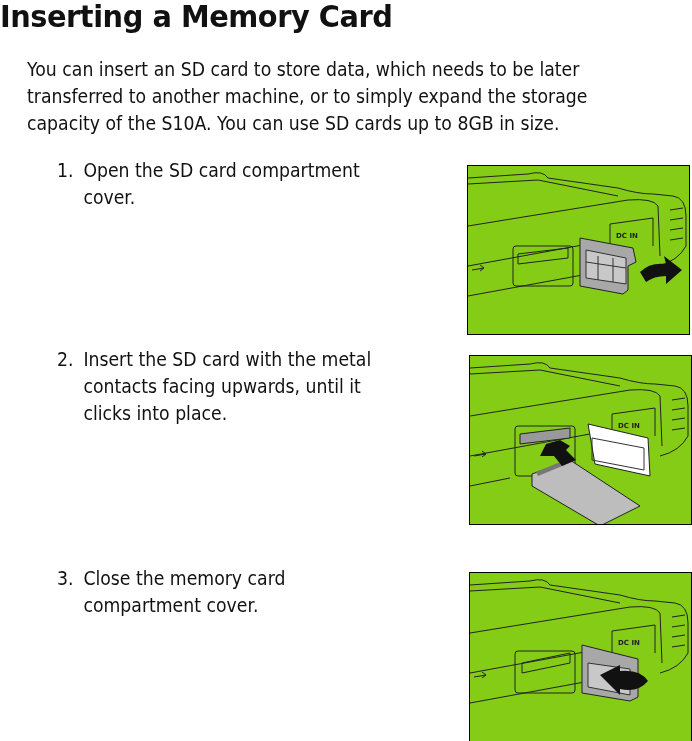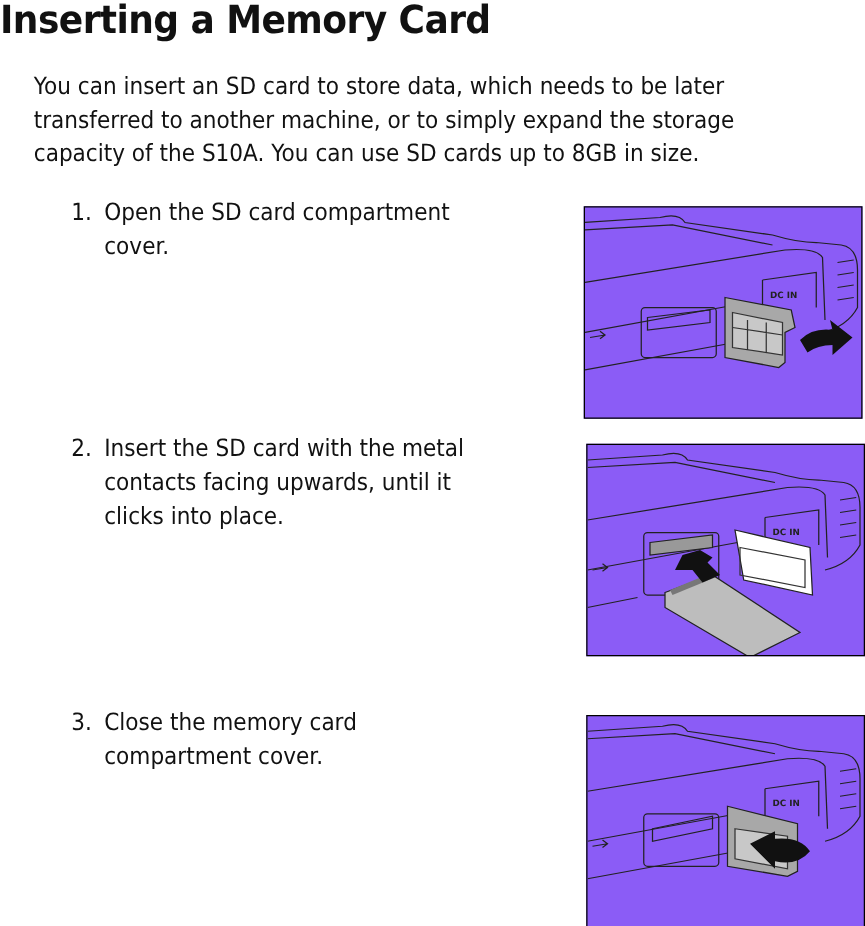--- a/index.html
+++ b/index.html
@@ -7,21 +7,21 @@
          font-family:"DejaVu Sans", sans-serif; color:#111; }
   .title { position:absolute; left:0; top:-2px; font-size:31px; font-weight:bold;
            letter-spacing:-0.5px; white-space:nowrap; transform:scaleX(0.93); transform-origin:left top; }
   .intro { position:absolute; left:27px; top:56px; width:665px; font-size:19px; line-height:27px;
            transform:scaleX(0.91); transform-origin:left top; white-space:nowrap; }
   .intro div { white-space:nowrap; }
   .step { position:absolute; left:57px; font-size:19px; line-height:27px;
           transform:scaleX(0.91); transform-origin:left top; }
   .step .num { position:absolute; left:0; top:0; }
   .step .txt { position:absolute; left:29px; top:0; white-space:nowrap; }
-  .figure { position:absolute; border:1.5px solid #000; background:#8b5cf6; box-sizing:border-box; overflow:hidden; }
+  .figure { position:absolute; border:1.5px solid #000; background:#84cc16; box-sizing:border-box; overflow:hidden; }
   .figure svg { position:absolute; left:0; top:0; }
 </style>
 </head>
 <body>
 
 <div class="title">Inserting a Memory Card</div>
 
 <div class="intro">
   <div>You can insert an SD card to store data, which needs to be later</div>
   <div>transferred to another machine, or to simply expand the storage</div>

